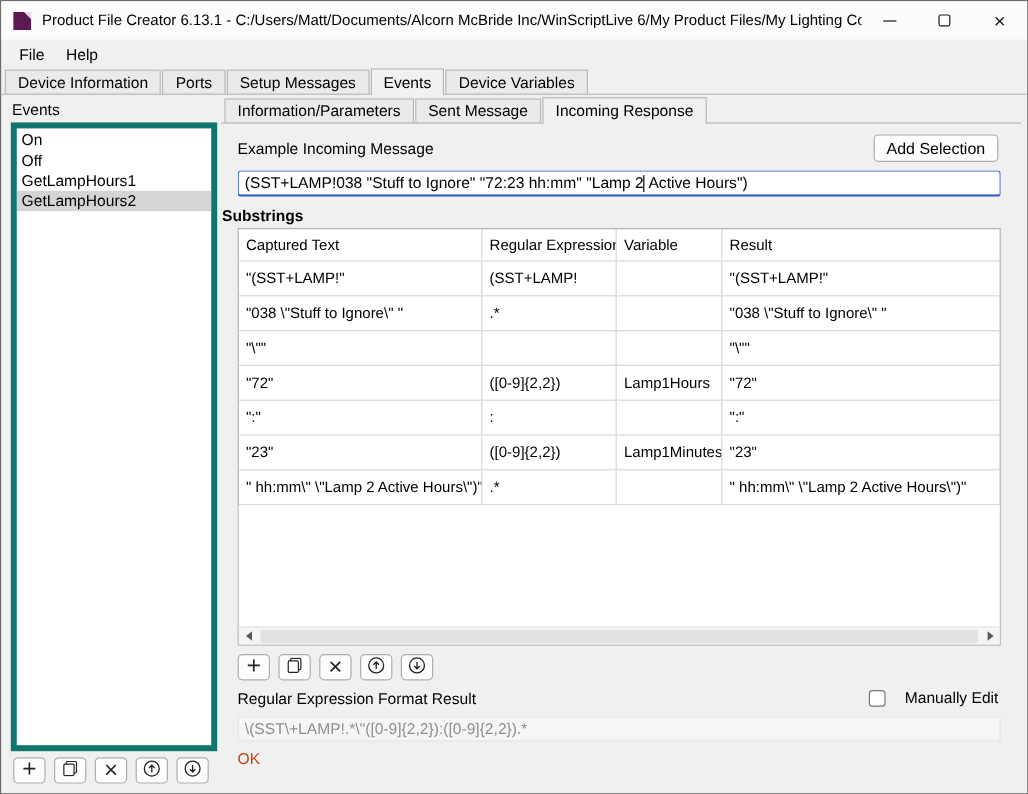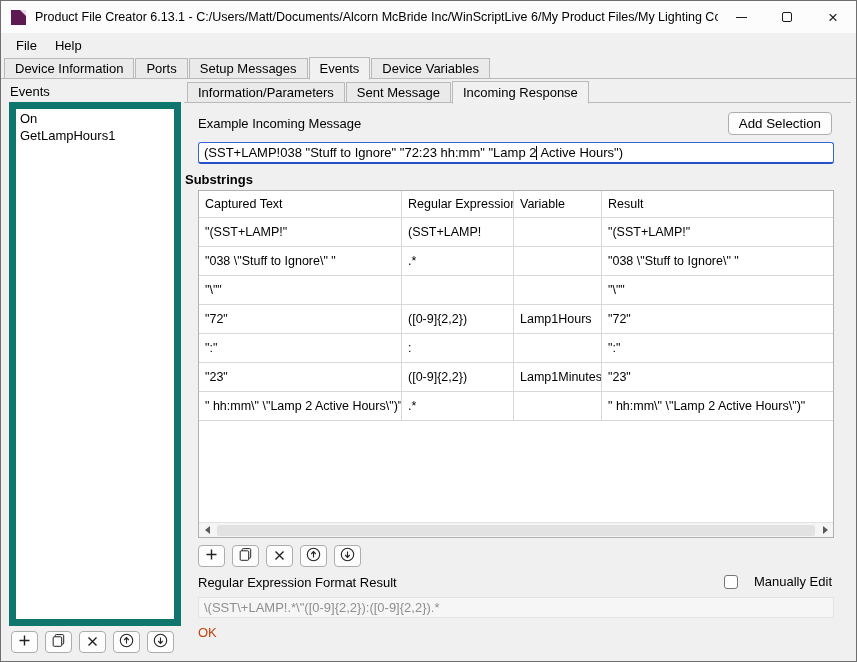--- a/index.html
+++ b/index.html
@@ -24,21 +24,21 @@
   
   .tabs{position:absolute;display:flex;align-items:flex-end;z-index:3;height:22px;}
   .main-tabs{left:3px;top:56px;}
   .sub-tabs{left:186px;top:80px;}
   .tab{height:21px;line-height:19px;border:1px solid #b9b9b9;background:#eaeaea;padding:0 10px;margin-right:1px;white-space:nowrap;}
   .tab.active{height:23px;line-height:21px;background:#f1f1f1;border-bottom:1px solid #f1f1f1;margin-bottom:-1px;position:relative;z-index:4;}
   .main-pane-line{position:absolute;left:0;right:0;top:77px;border-top:1px solid #b9b9b9;z-index:1;}
   .sub-pane-line{position:absolute;left:183px;right:5px;top:101px;border-top:1px solid #b9b9b9;z-index:1;}
   
   .events-label{position:absolute;left:9px;top:83px;}
-  .events-list{position:absolute;left:8px;top:101px;width:172px;height:524px;background:#fff;border:7px solid #0f766e;padding-top:1px;overflow:hidden;}
+  .events-list{position:absolute;left:8px;top:101px;width:172px;height:524px;background:#fff;border:5px solid #0f766e;padding-top:1px;overflow:hidden;}
   .list-item{height:17px;line-height:17px;padding:0 4px;white-space:nowrap;}
   .list-item.selected{background:#d4d4d4;}
   .left-toolbar{position:absolute;left:10px;top:630px;display:flex;gap:7px;}
   
   .tool-btn{width:27px;height:22px;border:1px solid #adadad;border-radius:4px;background:#fdfdfd;display:flex;align-items:center;justify-content:center;padding:0;}
   
   .example-label{position:absolute;left:197px;top:115px;line-height:16px;}
   .add-selection-btn{position:absolute;right:24px;top:111px;height:23px;padding:0 10px;border:1px solid #adadad;border-radius:4px;background:#fdfdfd;display:flex;align-items:center;}
   .example-input{position:absolute;left:197px;right:22px;top:141px;height:22px;background:#fff;border:1px solid #3565d2;border-bottom:2px solid #2450c8;border-radius:3px;display:flex;align-items:center;padding:0 5px;white-space:pre;overflow:hidden;}
   .caret{width:1px;height:14px;background:#000;flex:0 0 auto;}
@@ -99,21 +99,23 @@
     <div class="tab">Ports</div>
     <div class="tab">Setup Messages</div>
     <div class="tab active">Events</div>
     <div class="tab">Device Variables</div>
   </div>
   <div class="main-pane-line"></div>
 
   <div class="events-label">Events</div>
   <div class="events-list">
     <div class="list-item">On</div>
+    <div class="list-item">Off</div>
     <div class="list-item">GetLampHours1</div>
+    <div class="list-item selected">GetLampHours2</div>
   </div>
   <div class="left-toolbar">
     <button class="tool-btn">
       <span><svg width="13" height="13" viewBox="0 0 13 13">
             <path d="M6.5 1.5v10M1.5 6.5h10" stroke="#222" stroke-width="1.4" fill="none"></path>
           </svg></span>
     </button>
     <button class="tool-btn">
       <span><svg width="13" height="13" viewBox="0 0 13 13">
             <rect x="3.2" y="0.6" width="8.5" height="9.5" rx="1" fill="#fff" stroke="#222"></rect>

